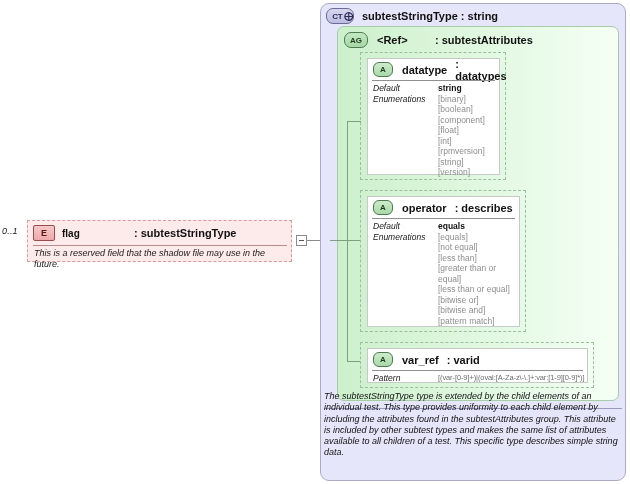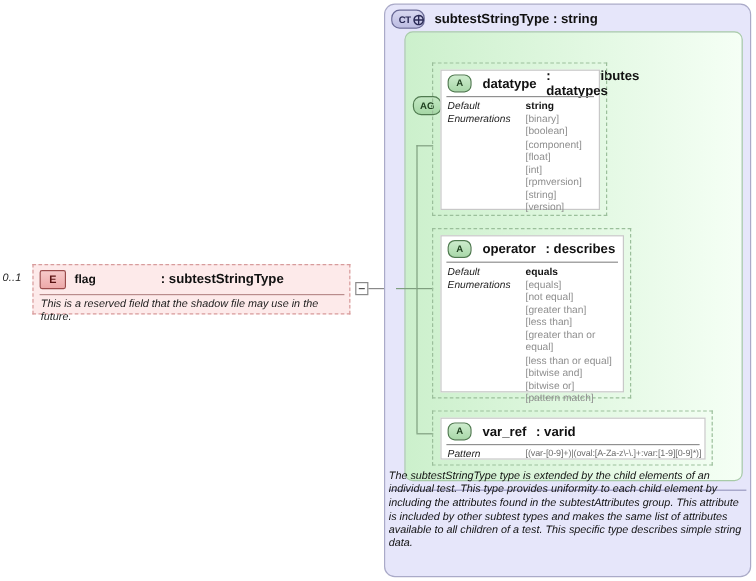--- a/index.html
+++ b/index.html
@@ -160,21 +160,20 @@
     border-radius: 7px;
     background: linear-gradient(to bottom, #c3e8c3, #a6d7a6);
     font-size: 8px;
     font-weight: bold;
     color: #1d3d1d;
     display: flex;
     align-items: center;
     justify-content: center;
     margin-right: 9px;
     flex: none;
-    margin-top: 48px;
   }
   #ag-ref {
     font-size: 11px;
     font-weight: bold;
     color: #111;
     width: 58px;
   }
   #ag-type {
     font-size: 11px;
     font-weight: bold;
@@ -390,41 +389,37 @@
       <div class="facet-row">
         <span class="facet-label">Enumerations</span>
         <span class="facet-value-enum">[equals]</span>
       </div>
       <div class="facet-row">
           <span class="facet-label"></span>
           <span class="facet-value-enum">[not equal]</span>
         </div>
       <div class="facet-row">
           <span class="facet-label"></span>
-          <span class="facet-value-enum">[greater than]</span>
-        </div>
-      <div class="facet-row">
-          <span class="facet-label"></span>
           <span class="facet-value-enum">[less than]</span>
         </div>
       <div class="facet-row">
           <span class="facet-label"></span>
           <span class="facet-value-enum">[greater than or equal]</span>
         </div>
       <div class="facet-row">
           <span class="facet-label"></span>
           <span class="facet-value-enum">[less than or equal]</span>
         </div>
       <div class="facet-row">
           <span class="facet-label"></span>
+          <span class="facet-value-enum">[bitwise or]</span>
+        </div>
+      <div class="facet-row">
+          <span class="facet-label"></span>
           <span class="facet-value-enum">[bitwise and]</span>
-        </div>
-      <div class="facet-row">
-          <span class="facet-label"></span>
-          <span class="facet-value-enum">[bitwise or]</span>
         </div>
       <div class="facet-row">
           <span class="facet-label"></span>
           <span class="facet-value-enum">[pattern match]</span>
         </div>
     </div>
   </div>
 </div>
 
 <div class="attr-box" style="left:360px; top:342px; width:234px; height:46px;">

